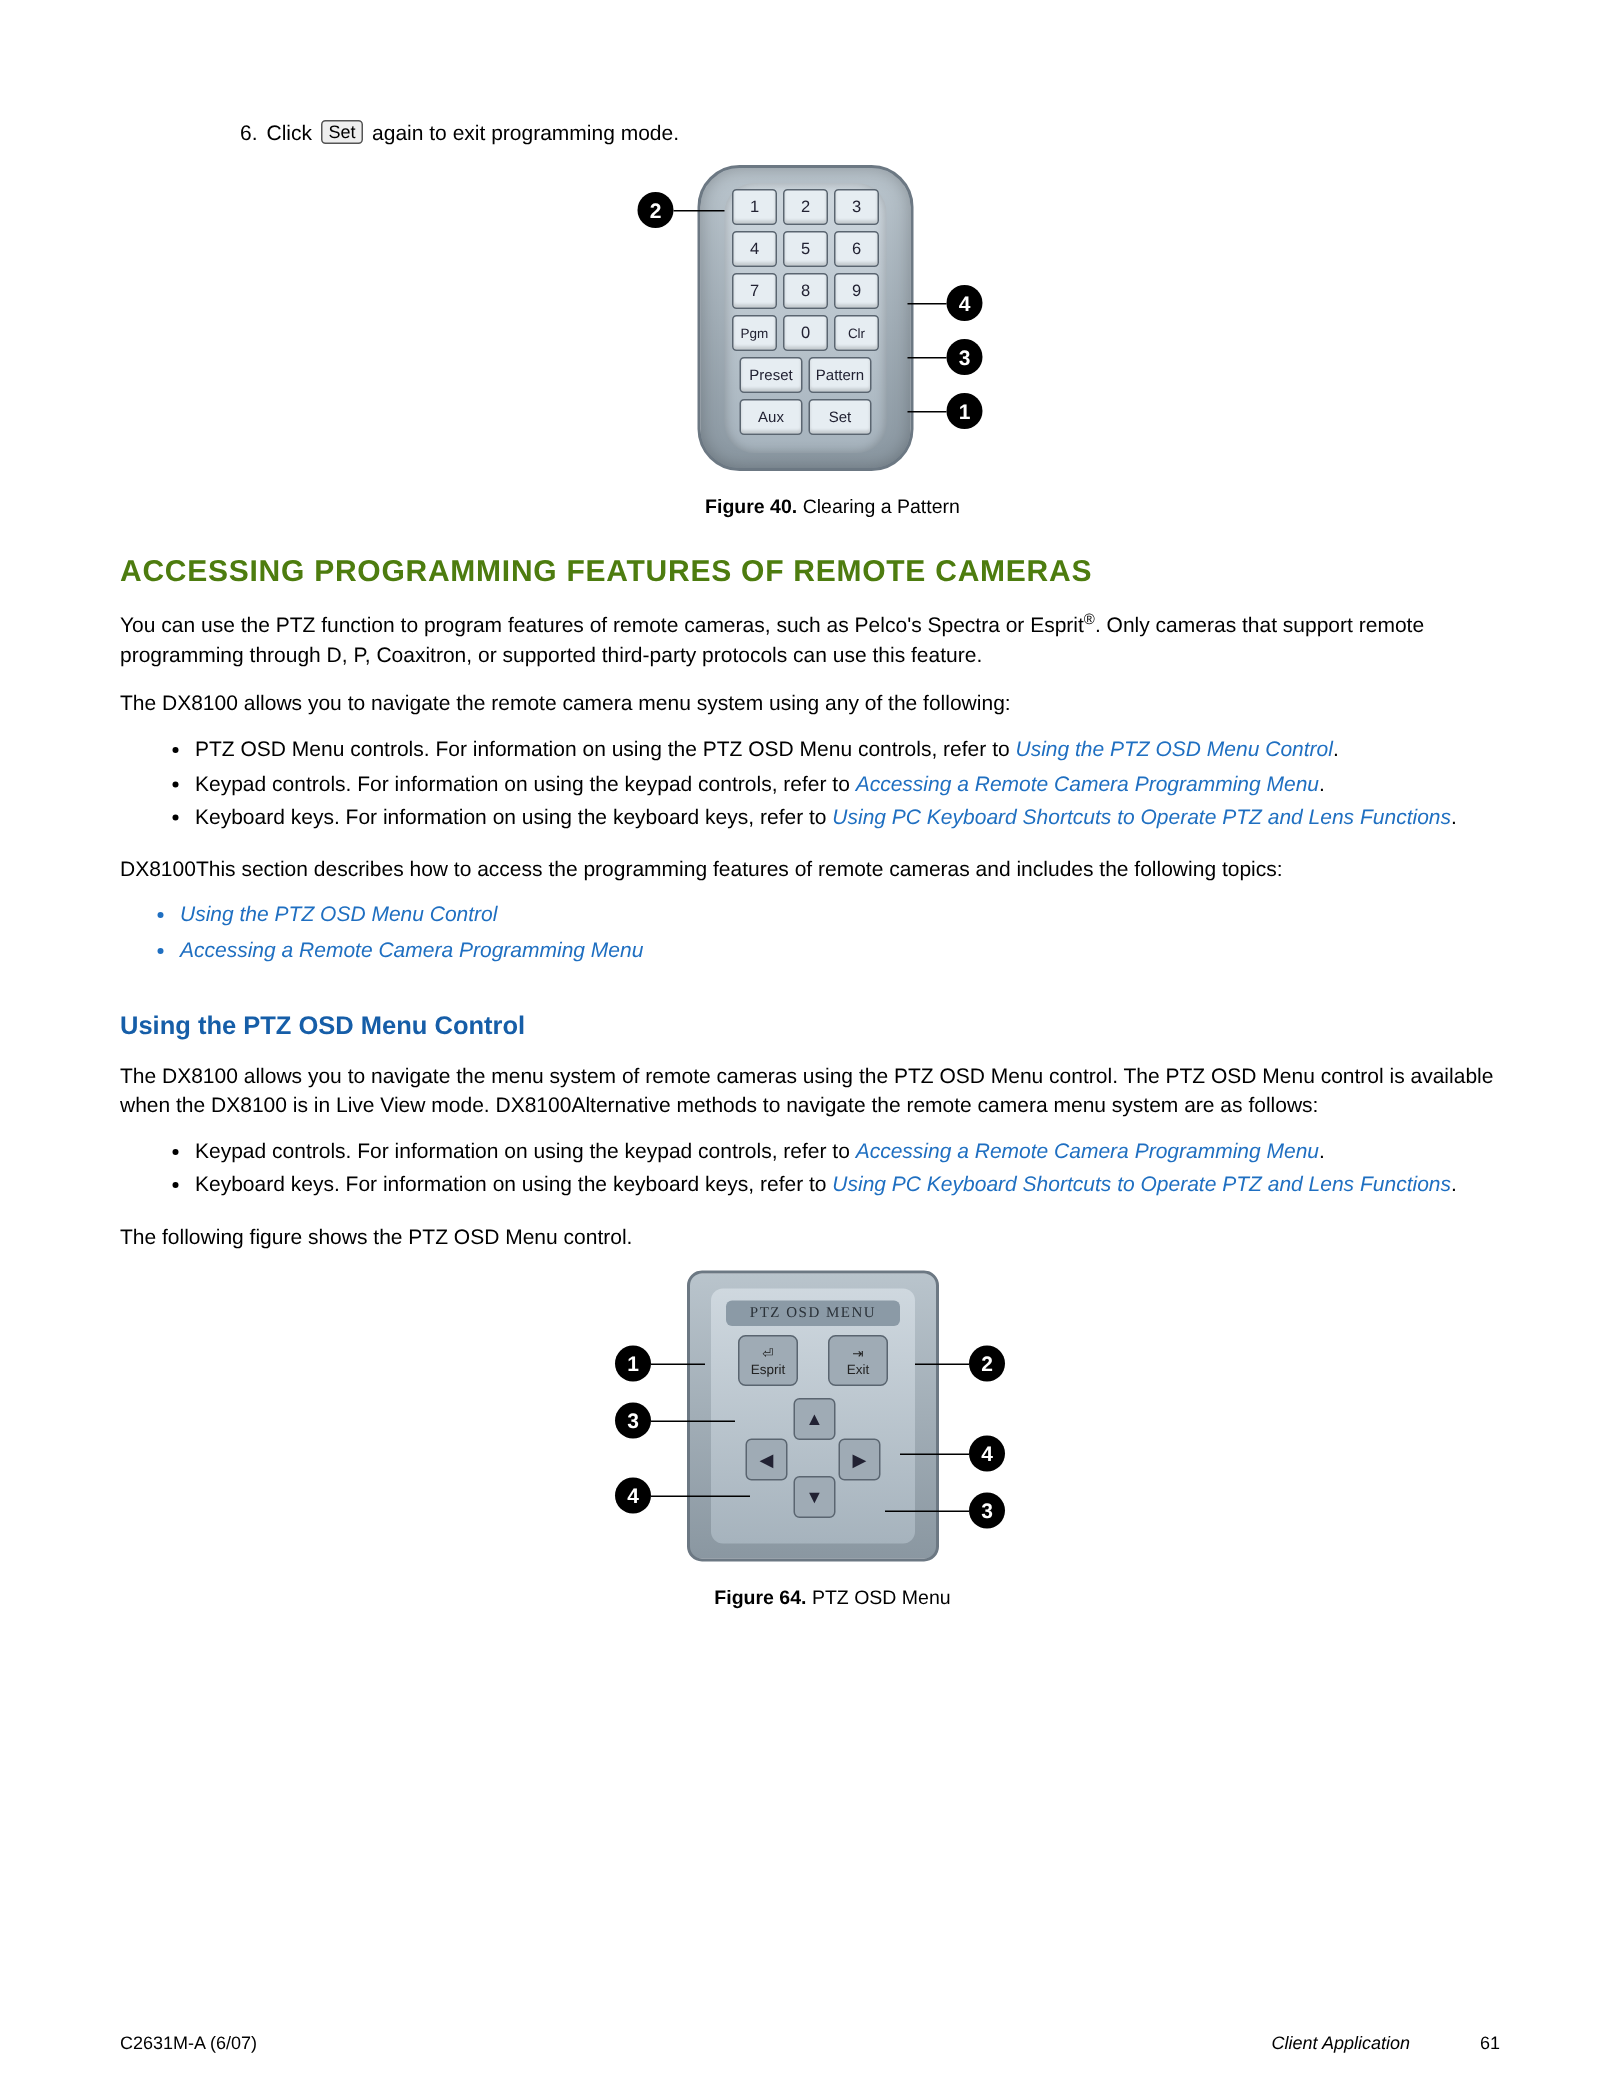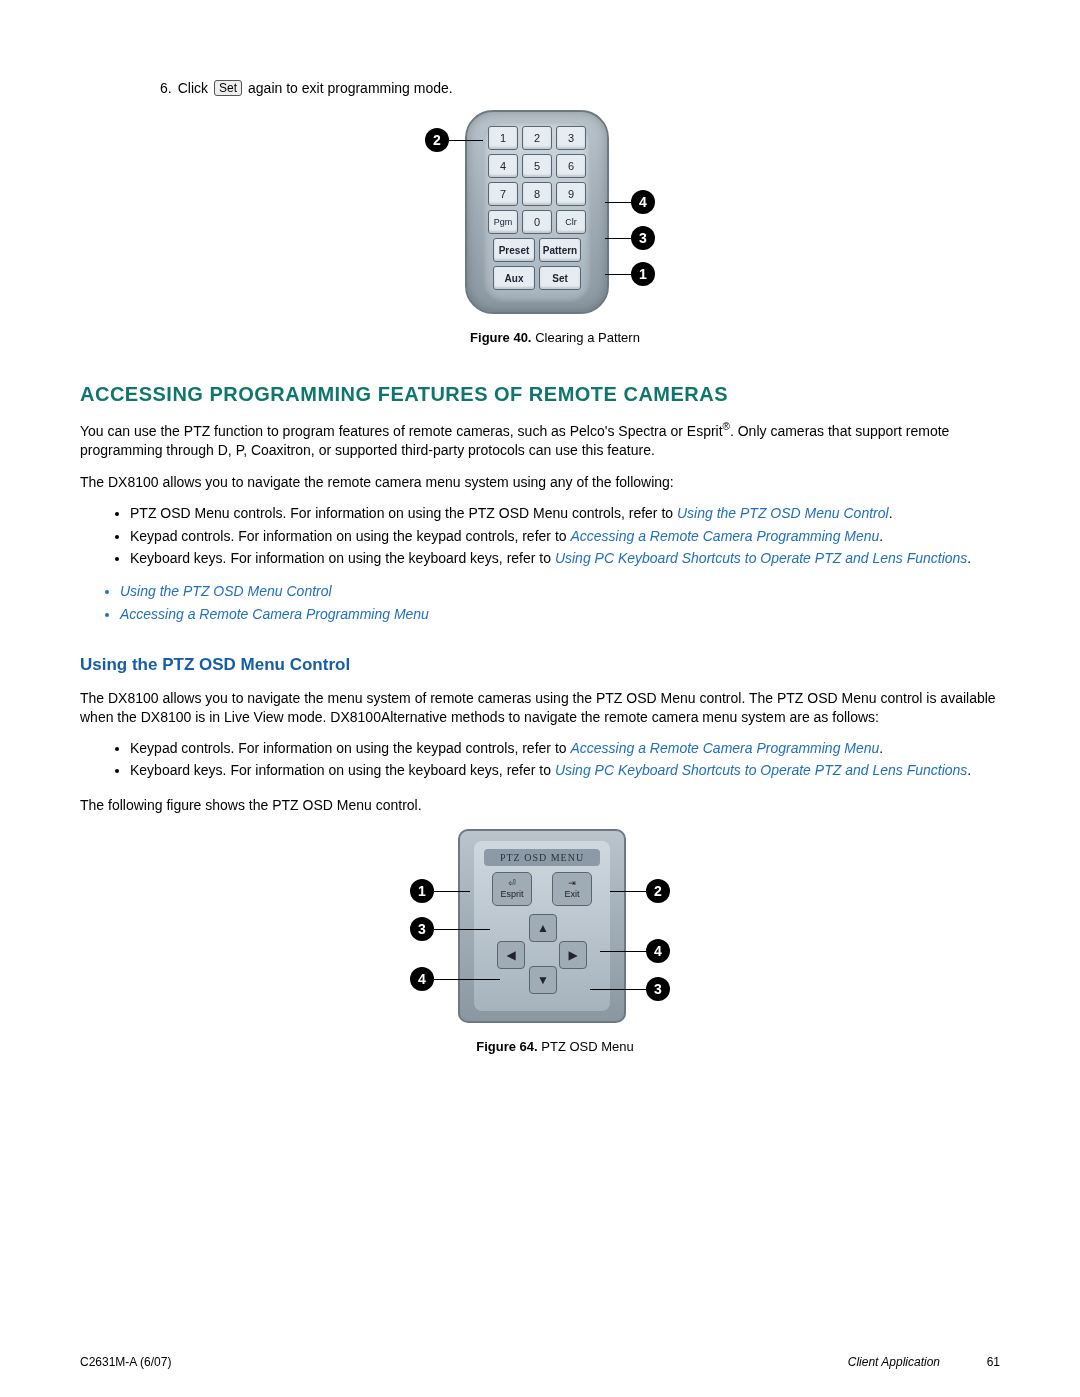--- a/index.html
+++ b/index.html
@@ -3,36 +3,36 @@
 <meta charset="utf-8">
 <style>
   html, body { margin:0; padding:0; background:#fff; }
   body { width:1080px; min-height:1397px; font-family:Arial, Helvetica, sans-serif; color:#000; }
   .page { padding:80px 80px 0 80px; }
   .step { margin-left:80px; font-size:14px; display:flex; align-items:center; gap:6px; }
   .set-btn { border:1px solid #555; border-radius:3px; padding:0 4px; font-size:12px; background:#eee; }
   .fig { text-align:center; margin-top:14px; }
   .fig-cap { font-size:13px; margin-top:10px; }
   .fig-cap b { font-weight:bold;padding-left:30px; }
-  .h1 { color:#0f766e; font-weight:bold; font-size:20px; letter-spacing:0.5px; margin-top:38px; font-family:Arial Narrow, Arial, sans-serif; }
+  .h1 { color:#4d7c0f; font-weight:bold; font-size:20px; letter-spacing:0.5px; margin-top:25px; font-family:Arial Narrow, Arial, sans-serif; }
   .para { font-size:14px; line-height:1.35; margin-top:14px; }
   .bullets { font-size:14px; line-height:1.6; margin:10px 0 0 40px; padding:0; }
   .bullets li { margin-left:10px; }
   .link { color:#1f6fc1; font-style:italic; }
   .toc { font-size:14px; font-style:italic; color:#1f6fc1; margin:10px 0 0 40px; padding:0; line-height:1.7; }
   .h2 { color:#165ea8; font-weight:bold; font-size:17px; margin-top:28px; font-family:Arial Narrow, Arial, sans-serif; }
   sup { font-size:10px; }
 
   
   .keypad-wrap { position:relative; width:230px; height:210px; margin:0 auto; }
   .keypad { position:absolute; left:40px; top:0; width:140px; height:200px; background:linear-gradient(#b9c4cc,#8a97a1); border-radius:28px; border:2px solid #6c7883; box-shadow:inset 0 0 12px rgba(0,0,0,0.25); }
   .k-inner { position:absolute; left:16px; top:10px; width:108px; height:180px; background:linear-gradient(#cfd8df,#a6b3bd); border-radius:20px; box-shadow:inset 0 0 8px rgba(0,0,0,0.25); }
   .row { display:flex; justify-content:center; gap:4px; margin-top:4px; }
   .key { width:28px; height:22px; background:#e6edf2; border:1px solid #5a6570; border-radius:3px; font-size:11px; display:flex; align-items:center; justify-content:center; font-family:Arial Narrow, Arial; color:#223; box-shadow:inset 0 -2px 2px rgba(0,0,0,0.15); }
-  .key.wide { width:40px; font-size:10px;font-weight:bold; }
+  .key.wide { width:40px; font-size:10px; }
   .callout { position:absolute; width:24px; height:24px; border-radius:50%; background:#000; color:#fff; font-weight:bold; font-size:14px; display:flex; align-items:center; justify-content:center; font-family:Arial; }
   .lead { position:absolute; background:#000; height:1px; }
 
   
   .ptz-wrap { position:relative; width:260px; height:200px; margin:0 auto; }
   .ptz { position:absolute; left:48px; top:0; width:164px; height:190px; background:linear-gradient(#b9c4cc,#8a97a1); border-radius:10px; border:2px solid #6c7883; }
   .ptz-inner { position:absolute; left:14px; top:10px; width:136px; height:170px; background:linear-gradient(#cfd8df,#a6b3bd); border-radius:8px; }
   .ptz-title { background:#8b9aa6; color:#2a3138; font-size:10px; text-align:center; margin:8px 10px 6px 10px; padding:3px 0; border-radius:4px; letter-spacing:1px; font-family:Arial Narrow; }
   .ptz-row1 { display:flex; justify-content:space-between; padding:0 18px; }
   .ptz-btn { width:38px; height:32px; background:#9fabb5; border:1px solid #5a6570; border-radius:5px; display:flex; flex-direction:column; align-items:center; justify-content:center; font-size:9px; color:#222; gap:1px; }
@@ -114,20 +114,21 @@
 <div class="h1">ACCESSING PROGRAMMING FEATURES OF REMOTE CAMERAS</div>
 <div class="para">
   <span>You can use the PTZ function to program features of remote cameras, such as Pelco's Spectra or Esprit</span><sup>®</sup><span>. Only cameras that support remote programming through D, P, Coaxitron, or supported third-party protocols can use this feature.</span>
 </div>
 <div class="para">The DX8100 allows you to navigate the remote camera menu system using any of the following:</div>
 <ul class="bullets">
   <li><span>PTZ OSD Menu controls. For information on using the PTZ OSD Menu controls, refer to </span><a class="link">Using the PTZ OSD Menu Control</a>.</li>
   <li><span>Keypad controls. For information on using the keypad controls, refer to </span><a class="link">Accessing a Remote Camera Programming Menu</a>.</li>
   <li><span>Keyboard keys. For information on using the keyboard keys, refer to </span><a class="link">Using PC Keyboard Shortcuts to Operate PTZ and Lens Functions</a>.</li>
 </ul>
+<div class="para">DX8100This section describes how to access the programming features of remote cameras and includes the following topics:</div>
 <ul class="toc">
   <li><a class="link">Using the PTZ OSD Menu Control</a></li>
   <li><a class="link">Accessing a Remote Camera Programming Menu</a></li>
 </ul>
 
 <div class="h2">Using the PTZ OSD Menu Control</div>
 <div class="para">The DX8100 allows you to navigate the menu system of remote cameras using the PTZ OSD Menu control. The PTZ OSD Menu control is available when the DX8100 is in Live View mode. DX8100Alternative methods to navigate the remote camera menu system are as follows:</div>
 <ul class="bullets">
   <li><span>Keypad controls. For information on using the keypad controls, refer to </span><a class="link">Accessing a Remote Camera Programming Menu</a>.</li>
   <li><span>Keyboard keys. For information on using the keyboard keys, refer to </span><a class="link">Using PC Keyboard Shortcuts to Operate PTZ and Lens Functions</a>.</li>

